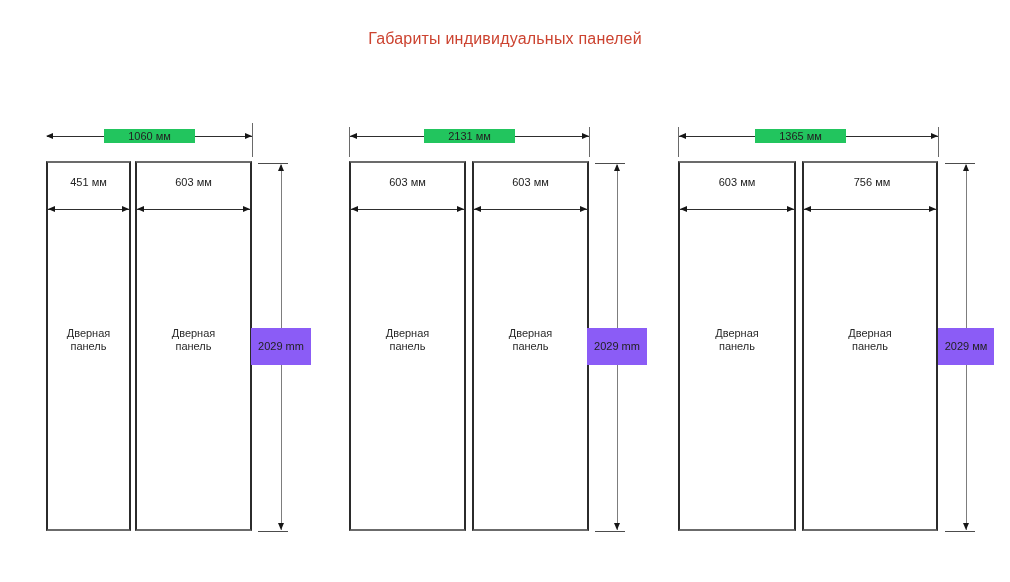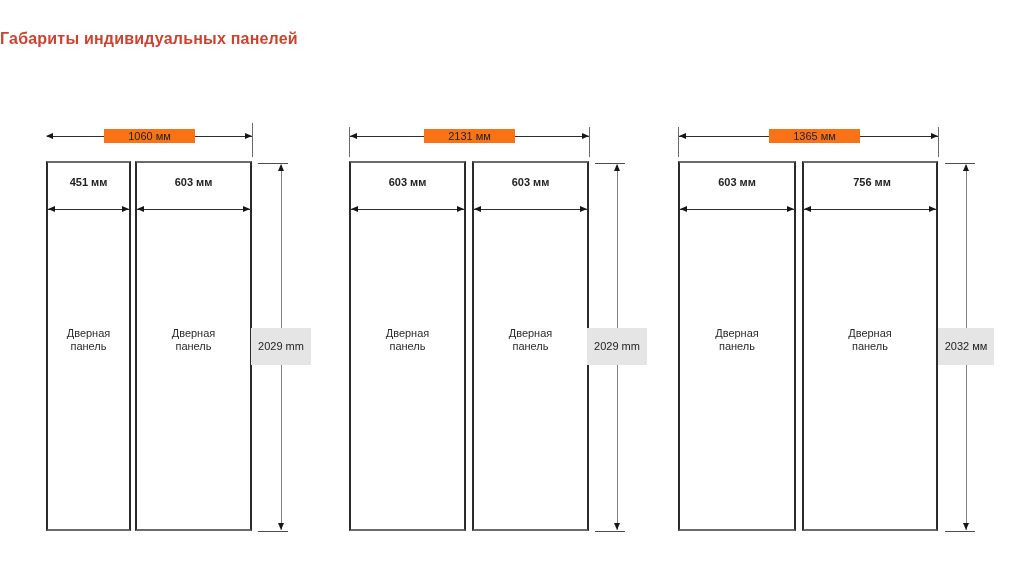--- a/index.html
+++ b/index.html
@@ -1,36 +1,36 @@
 <!DOCTYPE html>
 <html><head>
 <meta charset="utf-8">
 <style>
   html,body{margin:0;padding:0;background:#fff;}
   .canvas{position:relative;width:1010px;height:582px;background:#fff;overflow:hidden;
           font-family:"Liberation Sans",sans-serif;color:#222;}
-  .title{position:absolute;left:0;top:30px;width:100%;
-         font-size:16px;font-weight:bold;letter-spacing:.2px;}
+  .title{position:absolute;left:0;top:30px;width:100%;text-align:center;
+         font-size:16px;font-weight:normal;letter-spacing:.2px;}
   .hline{position:absolute;height:1px;background:#2e2e2e;}
   .vline{position:absolute;width:1px;background:#2e2e2e;}
   .tick{background:#6a6a6a;}
   .ext{background:#4c4c4c;}
   .hdim{background:#7d7d7d;}
   .arr{position:absolute;width:0;height:0;}
   .arr-left{border-top:3px solid transparent;border-bottom:3px solid transparent;border-right:7px solid #161616;}
   .arr-right{border-top:3px solid transparent;border-bottom:3px solid transparent;border-left:7px solid #161616;}
   .arr-up{border-left:3px solid transparent;border-right:3px solid transparent;border-bottom:7px solid #161616;}
   .arr-down{border-left:3px solid transparent;border-right:3px solid transparent;border-top:7px solid #161616;}
   .panel{position:absolute;box-sizing:border-box;background:#fff;
          border:2px solid;border-color:#6b6b6b #2b2b2b #6b6b6b #2b2b2b;}
   .dim-label{position:absolute;font-size:11px;line-height:13px;text-align:center;white-space:nowrap;}
-  .dim-label .gap{background:#f97316;padding:1px 24px;}
+  .dim-label .gap{background:#22c55e;padding:1px 24px;}
   .hlabel{position:absolute;font-size:11px;line-height:13px;text-align:center;white-space:nowrap;}
-  .hlabel .gap{background:#e5e5e5;padding:12px 7px;display:inline-block;}
-  .plabel{position:absolute;font-size:11px;line-height:13px;text-align:center;white-space:nowrap;font-weight:bold;}
+  .hlabel .gap{background:#8b5cf6;padding:12px 7px;display:inline-block;}
+  .plabel{position:absolute;font-size:11px;line-height:13px;text-align:center;white-space:nowrap;}
   .pname{position:absolute;font-size:11px;line-height:13px;text-align:center;color:#2a2a2a;}
   .pname .wrap{display:inline-block;max-width:66px;}
 </style>
 </head>
 <body>
 
 <div class="canvas">
 
   <div class="title" style="color: rgb(204, 67, 48);">Габариты индивидуальных панелей</div>
 
@@ -95,37 +95,37 @@
     <div class="hlabel" style="left:577px;top:328px;width:80px"><span class="gap">2029 mm</span></div>
   </div>
 
   <div>
 
     <div class="vline tick" style="left:678px;top:127px;height:30px"></div>
     <div class="vline tick" style="left:938px;top:127px;height:30px"></div>
     <div class="hline" style="left:679px;top:136px;width:259px"></div>
     <div class="arr arr-left" style="left:679px;top:133px"></div>
     <div class="arr arr-right" style="left:931px;top:133px"></div>
-    <div class="dim-label" style="left:685px;top:130px;width:259px"><span class="gap">1365 мм</span></div>
+    <div class="dim-label" style="left:671px;top:130px;width:259px"><span class="gap">1365 мм</span></div>
 
     <div class="panel" style="left:678px;top:161px;width:118px;height:370px"></div>
     <div class="plabel" style="left:678px;top:176px;width:118px"><span>603 мм</span></div>
     <div class="hline" style="left:680px;top:209px;width:114px"></div>
     <div class="arr arr-left" style="left:680px;top:206px"></div>
     <div class="arr arr-right" style="left:787px;top:206px"></div>
     <div class="pname" style="left:678px;top:327px;width:118px"><span class="wrap">Дверная панель</span></div>
 
     <div class="panel" style="left:802px;top:161px;width:136px;height:370px"></div>
     <div class="plabel" style="left:802px;top:176px;width:140px"><span>756 мм</span></div>
     <div class="hline" style="left:804px;top:209px;width:132px"></div>
     <div class="arr arr-left" style="left:804px;top:206px"></div>
     <div class="arr arr-right" style="left:929px;top:206px"></div>
     <div class="pname" style="left:802px;top:327px;width:136px"><span class="wrap">Дверная панель</span></div>
 
     <div class="hline ext" style="left:945px;top:163px;width:30px"></div>
     <div class="hline ext" style="left:945px;top:531px;width:30px"></div>
     <div class="vline hdim" style="left:966px;top:165px;height:365px"></div>
     <div class="arr arr-up" style="left:963px;top:164px"></div>
     <div class="arr arr-down" style="left:963px;top:523px"></div>
-    <div class="hlabel" style="left:926px;top:328px;width:80px"><span class="gap">2032 мм</span></div>
+    <div class="hlabel" style="left:926px;top:328px;width:80px"><span class="gap">2029 мм</span></div>
   </div>
 
 </div>
 
 </body></html>

